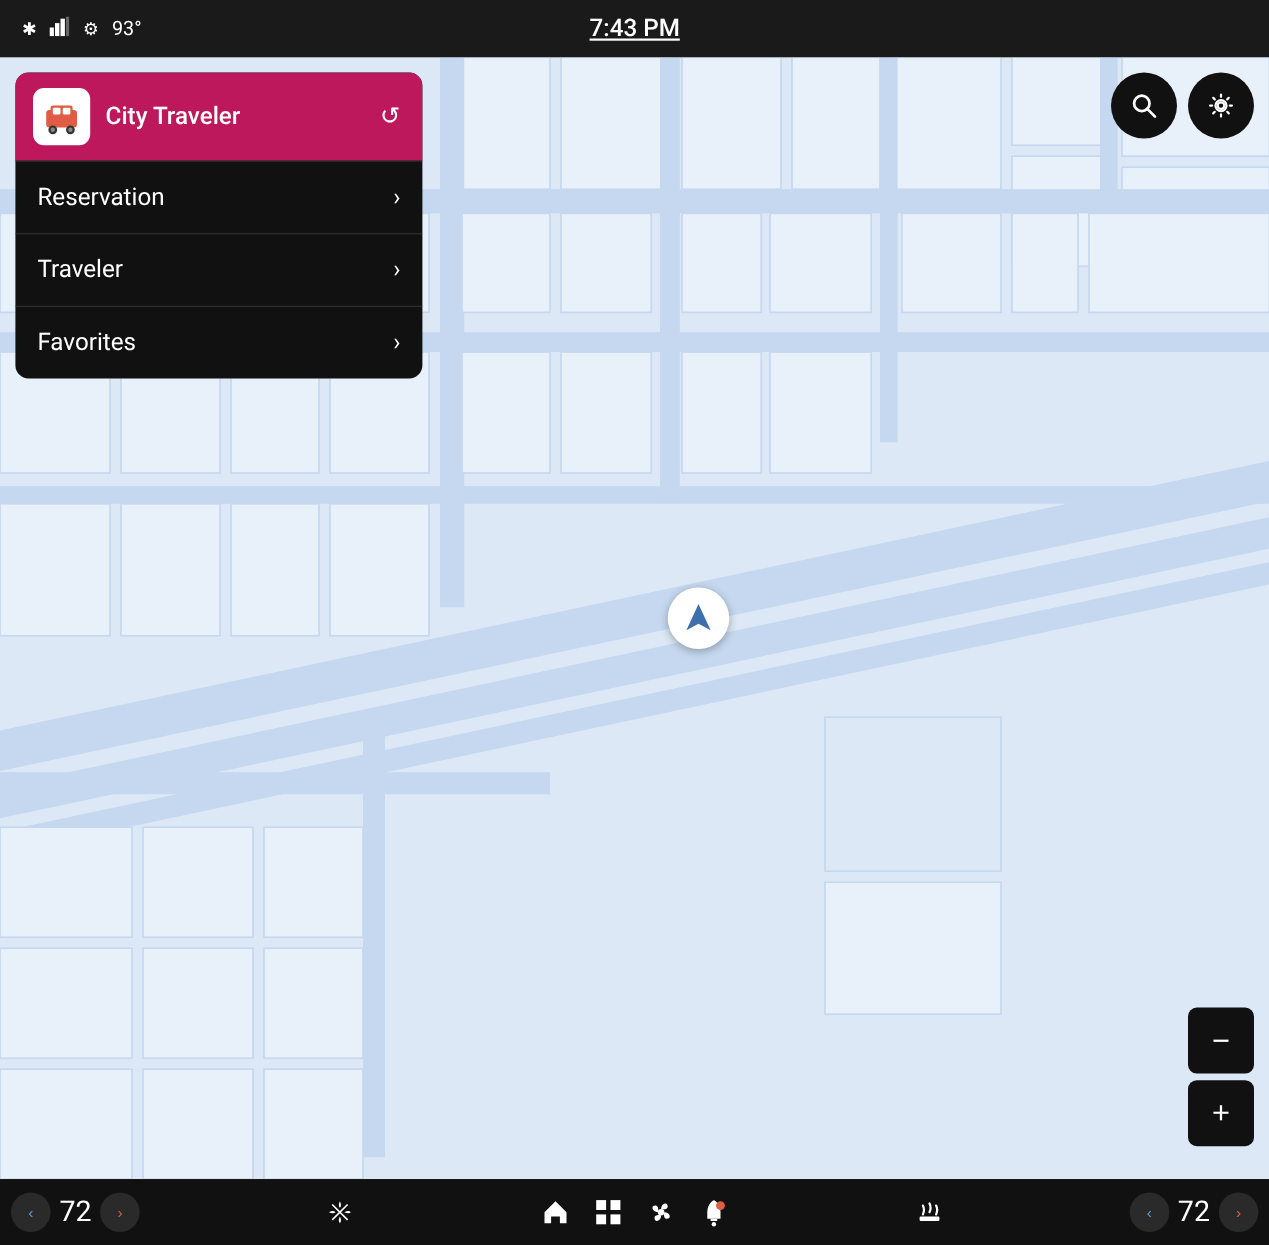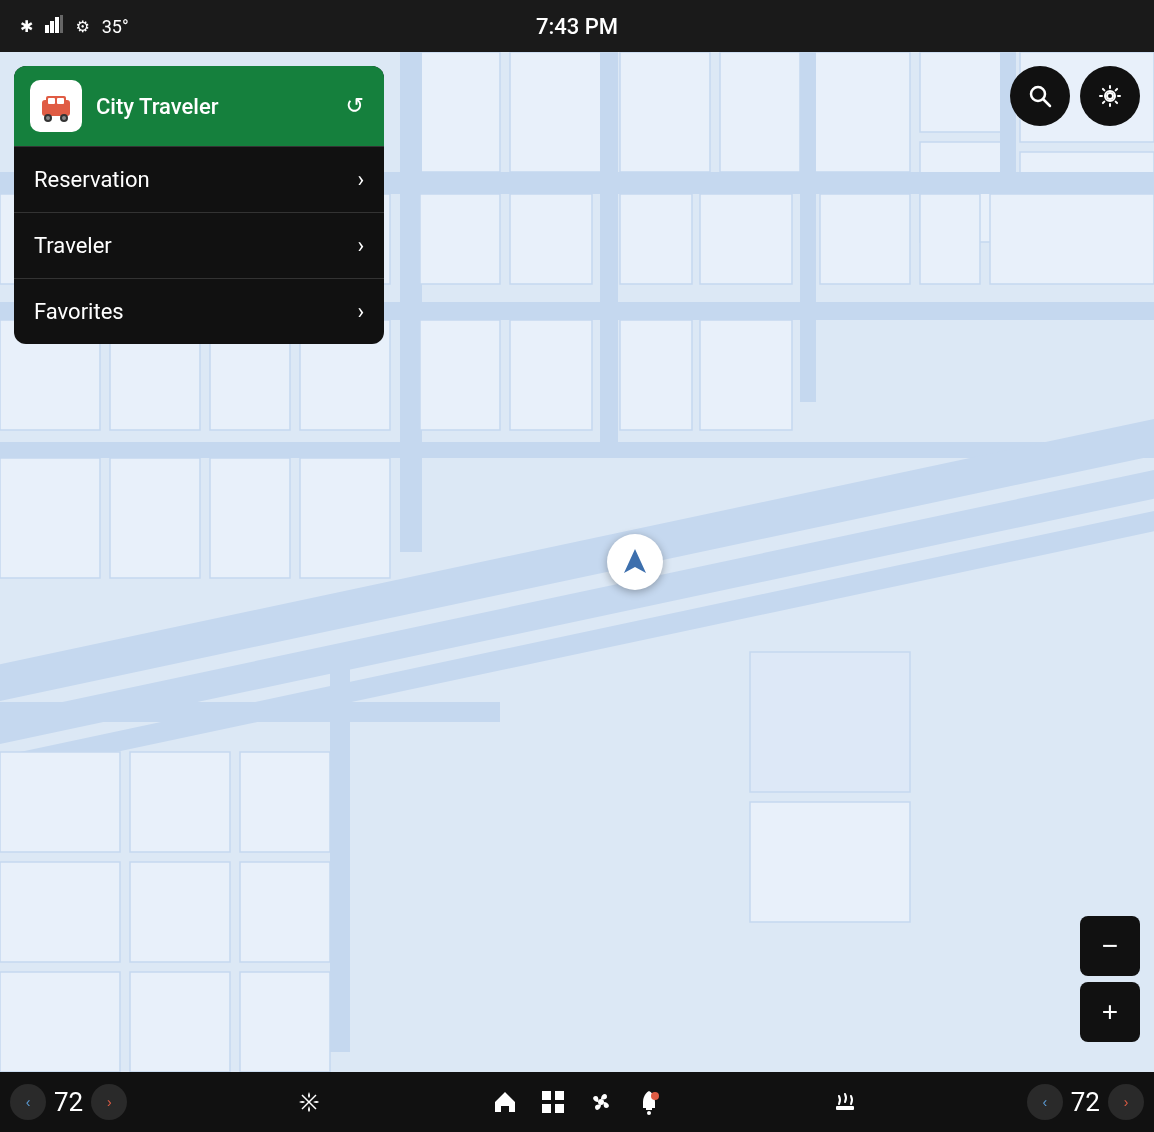--- a/index.html
+++ b/index.html
@@ -38,20 +38,21 @@
       font-size: 18px;
       font-weight: 400;
     }
     .status-time {
       position: absolute;
       left: 50%;
       transform: translateX(-50%);
       color: #fff;
       font-size: 22px;
       font-weight: 500;
+      text-decoration: underline;
     }
 
     
     #map-area {
       position: absolute;
       top: 52px;
       left: 0;
       right: 0;
       bottom: 60px;
       background: #dce8f5;
@@ -73,21 +74,21 @@
       background: #111;
       border-radius: 12px;
       overflow: hidden;
       z-index: 5;
     }
 
     .app-header {
       display: flex;
       align-items: center;
       padding: 14px 16px;
-      background: #15803d;
+      background: #be185d;
       gap: 14px;
     }
 
     .app-icon-wrap {
       width: 52px;
       height: 52px;
       background: #fff;
       border-radius: 10px;
       display: flex;
       align-items: center;
@@ -268,21 +269,21 @@
     <span class="status-icon">✱</span>
     <span class="status-icon">
       <svg width="18" height="18" viewBox="0 0 18 18" fill="white">
         <rect x="0" y="10" width="4" height="8" fill="white"></rect>
         <rect x="5" y="6" width="4" height="12" fill="white"></rect>
         <rect x="10" y="2" width="4" height="16" fill="white"></rect>
         <rect x="15" y="0" width="3" height="18" fill="#666"></rect>
       </svg>
     </span>
     <span class="status-icon">⚙</span>
-    <span class="status-temp">35°</span>
+    <span class="status-temp">93°</span>
   </div>
   <span class="status-time">7:43 PM</span>
 </div>
 
 <div id="map-area">
   
   <svg id="map-svg" viewBox="0 0 1154 1020" preserveAspectRatio="xMidYMid slice" xmlns="http://www.w3.org/2000/svg">
 
     <rect width="1154" height="1020" fill="#dce8f5"></rect>
 

